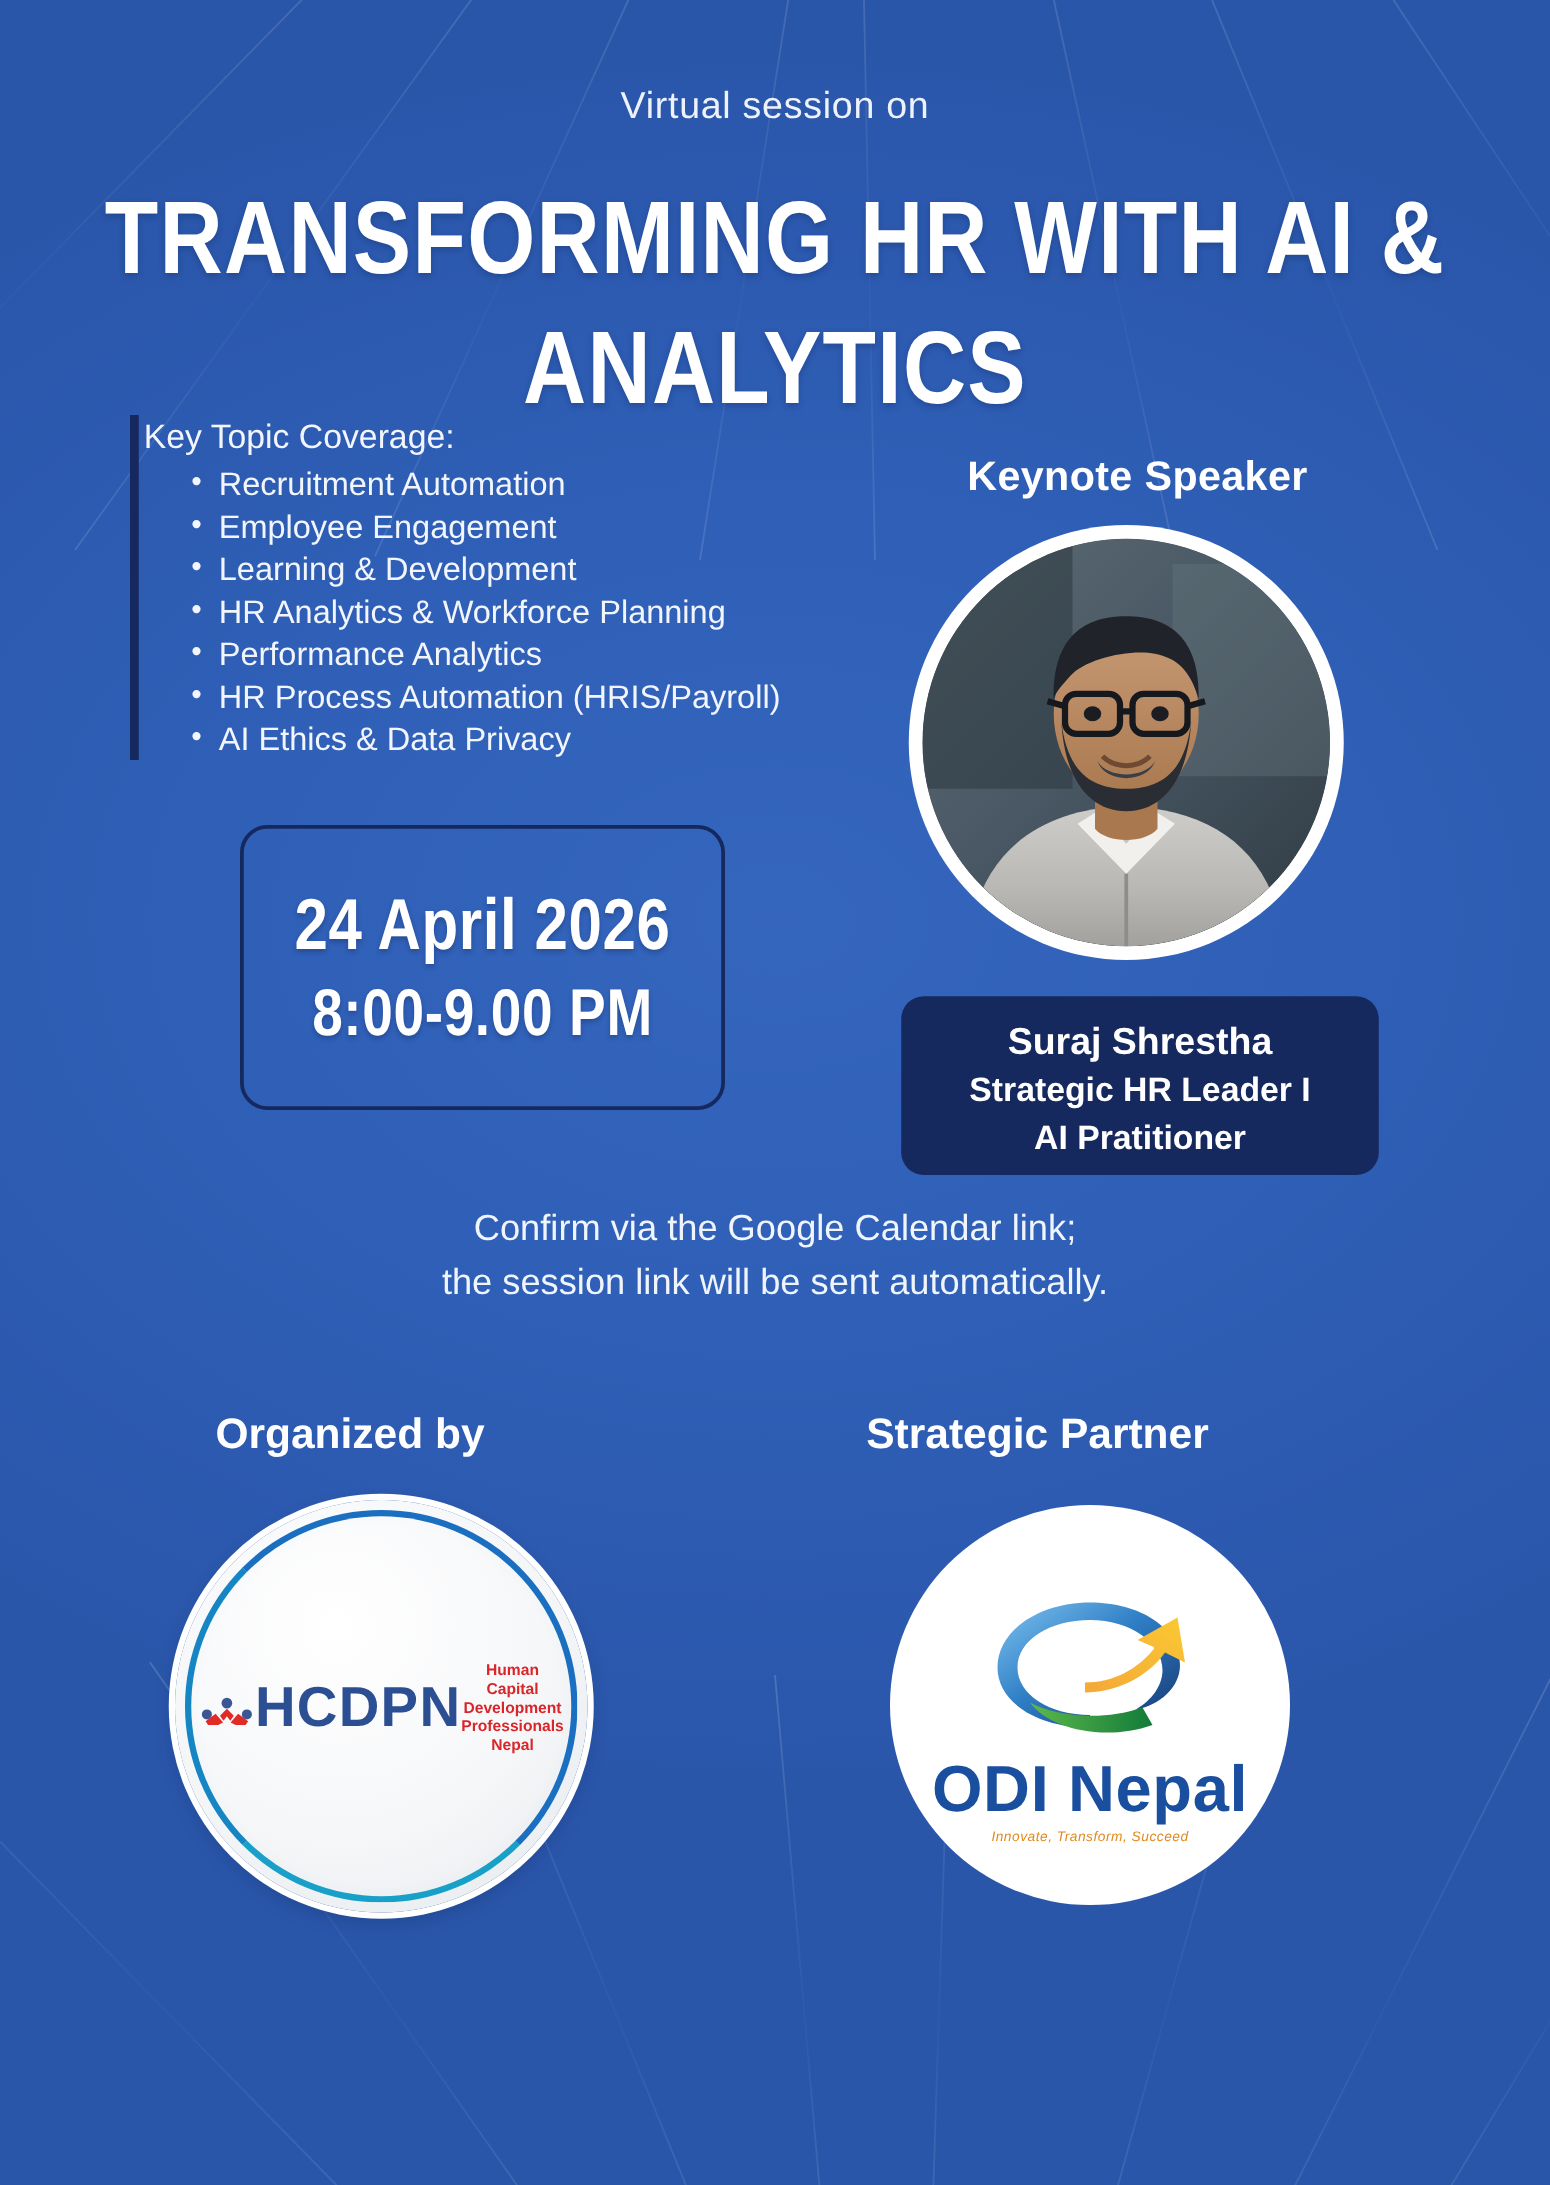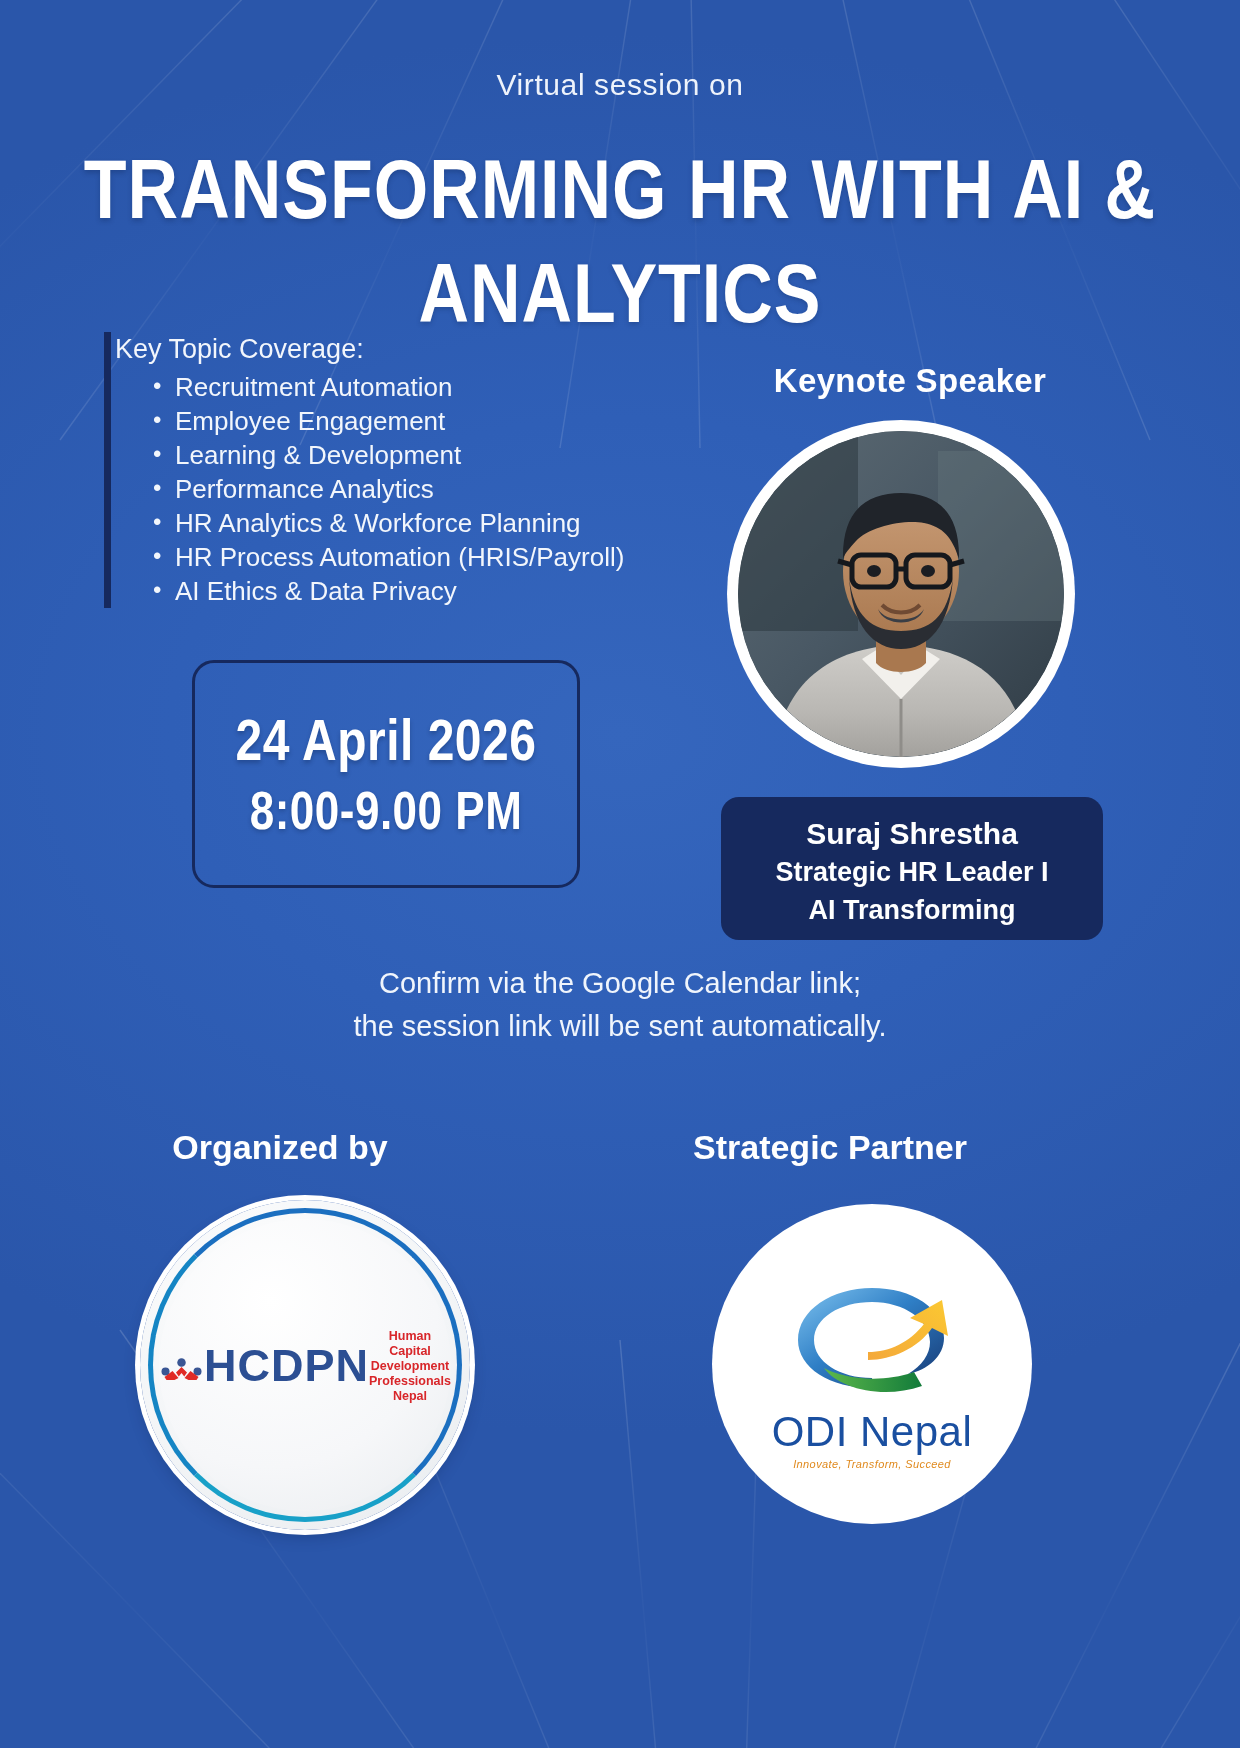--- a/index.html
+++ b/index.html
@@ -268,22 +268,22 @@
     height: 320px;
     background: #ffffff;
     display: flex;
     flex-direction: column;
     align-items: center;
     justify-content: center;
   }
   .odi-mark { width: 200px; height: 150px; margin-top: 6px; }
   .odi-title {
     color: #1a4fa0;
-    font-size: 42px;
-    font-weight: 400;
+    font-size: 52px;
+    font-weight: 700;
     letter-spacing: .5px;
     margin-top: -6px;
   }
   .odi-sub {
     color: #e08a1e;
     font-size: 11px;
     font-style: italic;
     letter-spacing: .4px;
     margin-top: 2px;
   }
@@ -336,22 +336,22 @@
 
   <div class="virtual-on">Virtual session on</div>
   <h1 class="main-title">Transforming HR with AI &amp; Analytics</h1>
 
   <div class="topics">
     <div class="topics-heading">Key Topic Coverage:</div>
     <ul>
       <li>Recruitment Automation</li>
       <li>Employee Engagement</li>
       <li>Learning &amp; Development</li>
+      <li>HR Analytics &amp; Workforce Planning</li>
       <li>Performance Analytics</li>
-      <li>HR Analytics &amp; Workforce Planning</li>
       <li>HR Process Automation (HRIS/Payroll)</li>
       <li>AI Ethics &amp; Data Privacy</li>
     </ul>
   </div>
 
   <div class="datebox">
     <div class="date-line">24 April 2026</div>
     <div class="time-line">8:00-9.00 PM</div>
   </div>
 
@@ -411,21 +411,21 @@
 
           <path d="M 144 174 C 154 184 172 184 182 174" stroke="#6f4a33" stroke-width="4" fill="none"></path>
         </g>
       </svg>
     </div>
   </div>
 
   <div class="speaker-card">
     <div class="speaker-name">Suraj Shrestha</div>
     <div class="speaker-role">Strategic HR Leader I</div>
-    <div class="speaker-role">AI Transforming</div>
+    <div class="speaker-role">AI Pratitioner</div>
   </div>
 
   <div class="confirm-note">
     <div>Confirm via the Google Calendar link;</div>
     <div>the session link will be sent automatically.</div>
   </div>
 
   <div class="footer-label left">Organized by</div>
   <div class="footer-label right">Strategic Partner</div>
 

